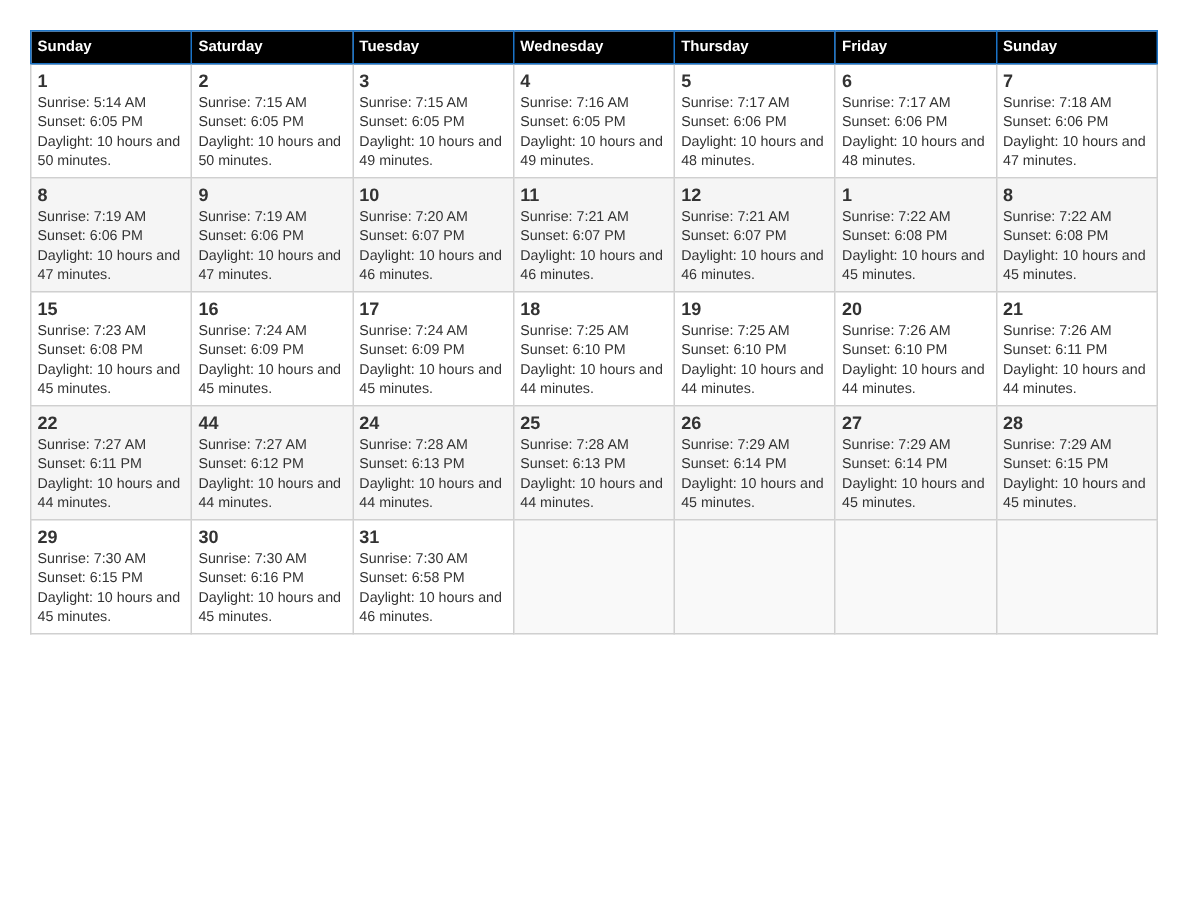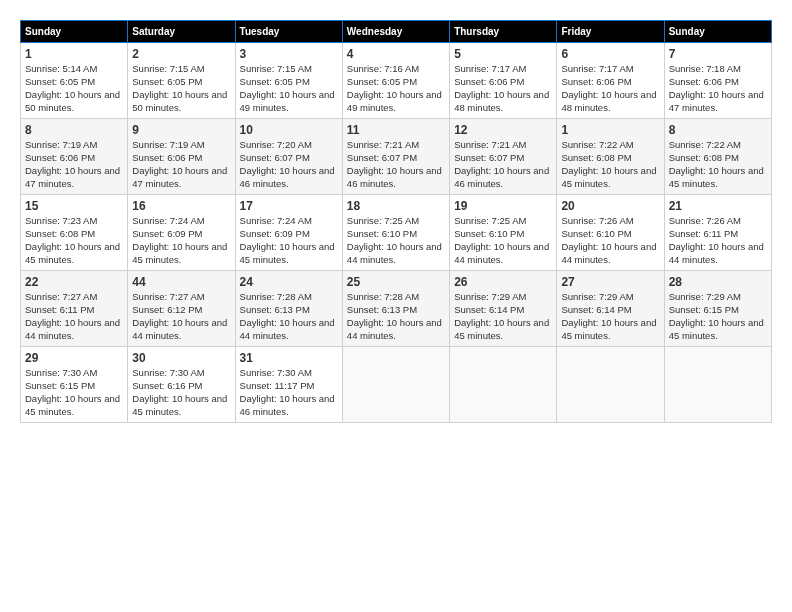--- a/index.html
+++ b/index.html
@@ -127,21 +127,21 @@
           <td><span class="day-num">44</span><span>Sunrise: 7:27 AM</span><br><span>Sunset: 6:12 PM</span><br><span>Daylight: 10 hours and 44 minutes.</span></td>
           <td><span class="day-num">24</span><span>Sunrise: 7:28 AM</span><br><span>Sunset: 6:13 PM</span><br><span>Daylight: 10 hours and 44 minutes.</span></td>
           <td><span class="day-num">25</span><span>Sunrise: 7:28 AM</span><br><span>Sunset: 6:13 PM</span><br><span>Daylight: 10 hours and 44 minutes.</span></td>
           <td><span class="day-num">26</span><span>Sunrise: 7:29 AM</span><br><span>Sunset: 6:14 PM</span><br><span>Daylight: 10 hours and 45 minutes.</span></td>
           <td><span class="day-num">27</span><span>Sunrise: 7:29 AM</span><br><span>Sunset: 6:14 PM</span><br><span>Daylight: 10 hours and 45 minutes.</span></td>
           <td><span class="day-num">28</span><span>Sunrise: 7:29 AM</span><br><span>Sunset: 6:15 PM</span><br><span>Daylight: 10 hours and 45 minutes.</span></td>
         </tr>
         <tr>
           <td><span class="day-num">29</span><span>Sunrise: 7:30 AM</span><br><span>Sunset: 6:15 PM</span><br><span>Daylight: 10 hours and 45 minutes.</span></td>
           <td><span class="day-num">30</span><span>Sunrise: 7:30 AM</span><br><span>Sunset: 6:16 PM</span><br><span>Daylight: 10 hours and 45 minutes.</span></td>
-          <td><span class="day-num">31</span><span>Sunrise: 7:30 AM</span><br><span>Sunset: 11:17 PM</span><br><span>Daylight: 10 hours and 46 minutes.</span></td>
+          <td><span class="day-num">31</span><span>Sunrise: 7:30 AM</span><br><span>Sunset: 6:58 PM</span><br><span>Daylight: 10 hours and 46 minutes.</span></td>
           <td class="empty-cell"></td>
           <td class="empty-cell"></td>
           <td class="empty-cell"></td>
           <td class="empty-cell"></td>
         </tr>
       </tbody>
   </table>
 </div>
 
 </body></html>

